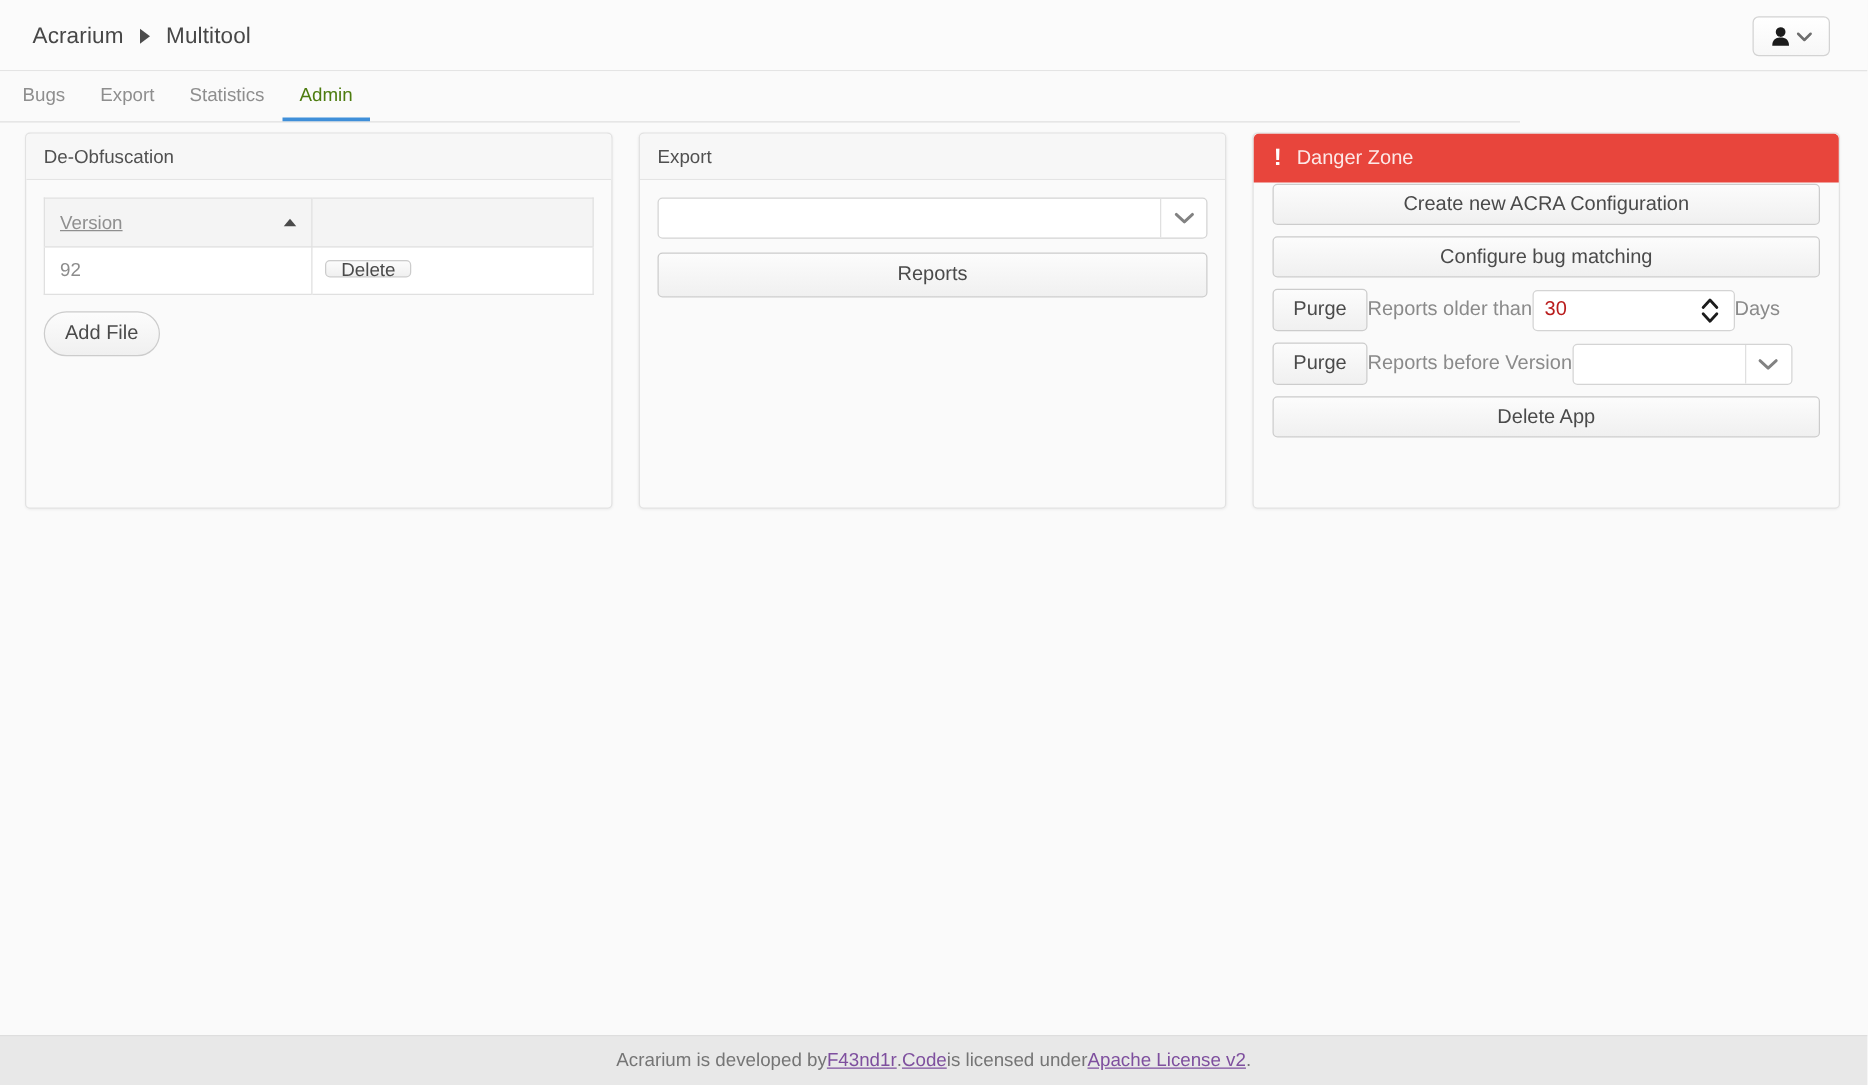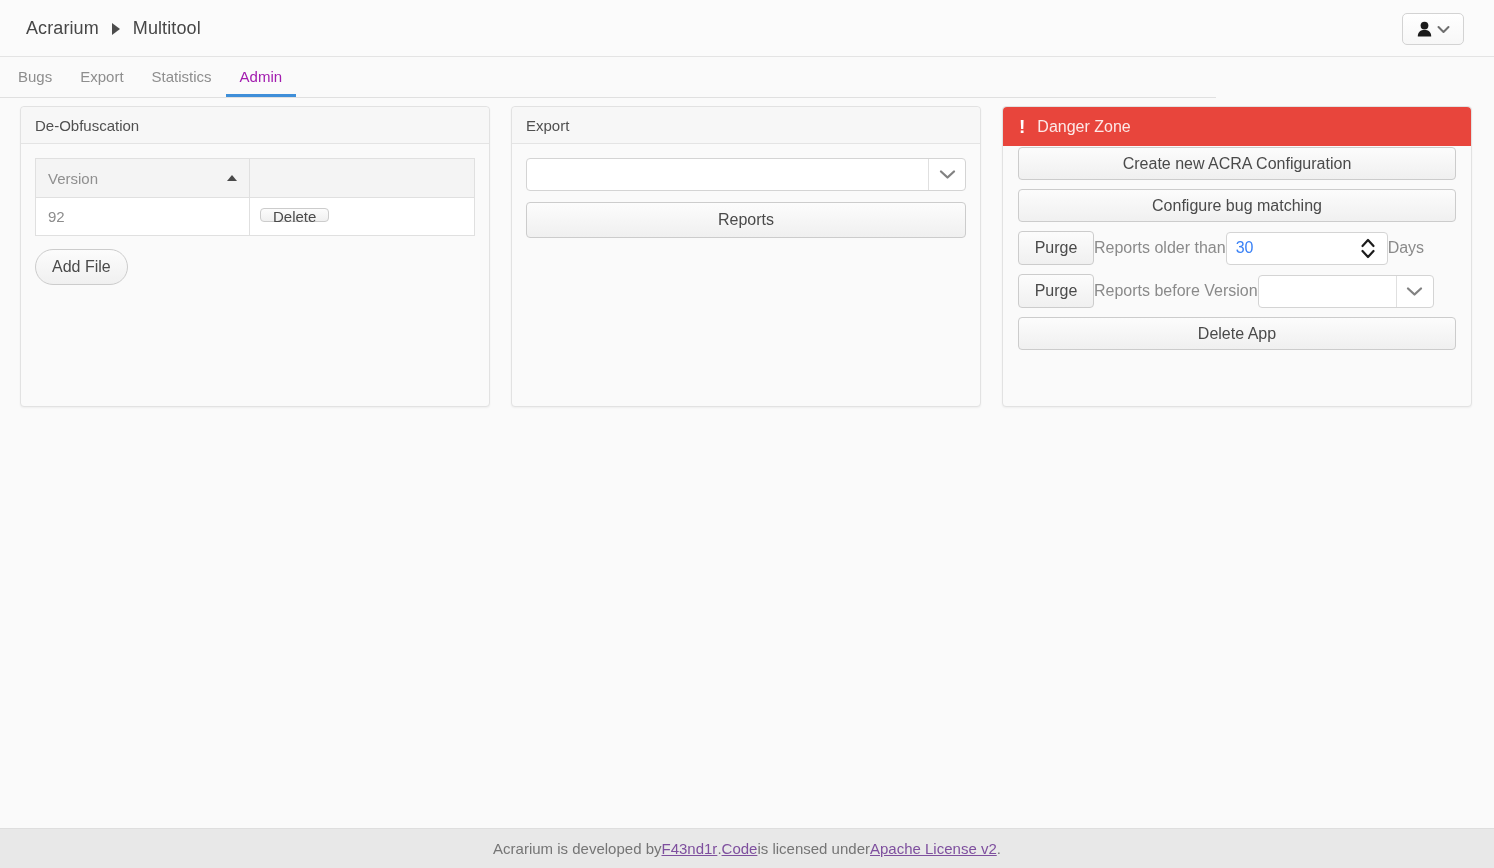--- a/index.html
+++ b/index.html
@@ -82,21 +82,21 @@
   .tab {
     font-size: 15px;
     color: #8e8e8e;
     padding: 0 14px 10px 14px;
     line-height: 1;
     white-space: nowrap;
     border-bottom: 3px solid transparent;
     box-sizing: border-box;
   }
   .tab.active {
-    color: #a21caf;
+    color: #4d7c0f;
     border-bottom-color: #3f8fd9;
   }
 
   
   .cards {
     position: absolute;
     top: 106px;
     left: 20px;
     width: 1454px;
     display: flex;
@@ -168,20 +168,21 @@
     background: #f4f4f4;
     border-bottom: 1px solid #e0e0e0;
     border-right: 1px solid #e0e0e0;
     height: 39px;
     padding: 0 12px;
     font-weight: normal;
     font-size: 15px;
     color: #8f8f8f;
     text-align: left;
     box-sizing: border-box;
+    text-decoration: underline;
   }
   .dtable th:last-child { border-right: none; }
   .th-inner {
     display: flex;
     align-items: center;
     justify-content: space-between;
   }
   .sort-asc {
     width: 0; height: 0;
     border-left: 5px solid transparent;
@@ -305,21 +306,21 @@
     box-sizing: border-box;
   }
   .spin-days { width: 162px; }
   .spin-input {
     flex: 1;
     border: none;
     outline: none;
     background: transparent;
     font-family: "Liberation Sans", sans-serif;
     font-size: 16px;
-    color: #3b82f6;
+    color: #b91c1c;
     padding: 0 9px;
     min-width: 0;
   }
   .spinner {
     width: 26px;
     display: flex;
     flex-direction: column;
     align-items: center;
     justify-content: center;
     gap: 1px;

